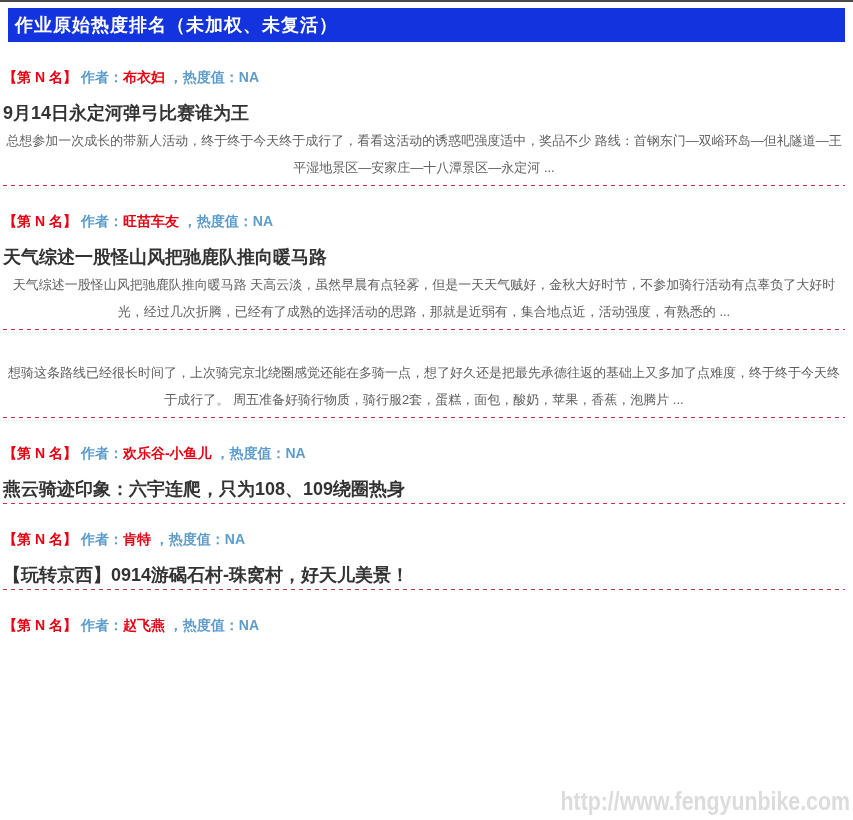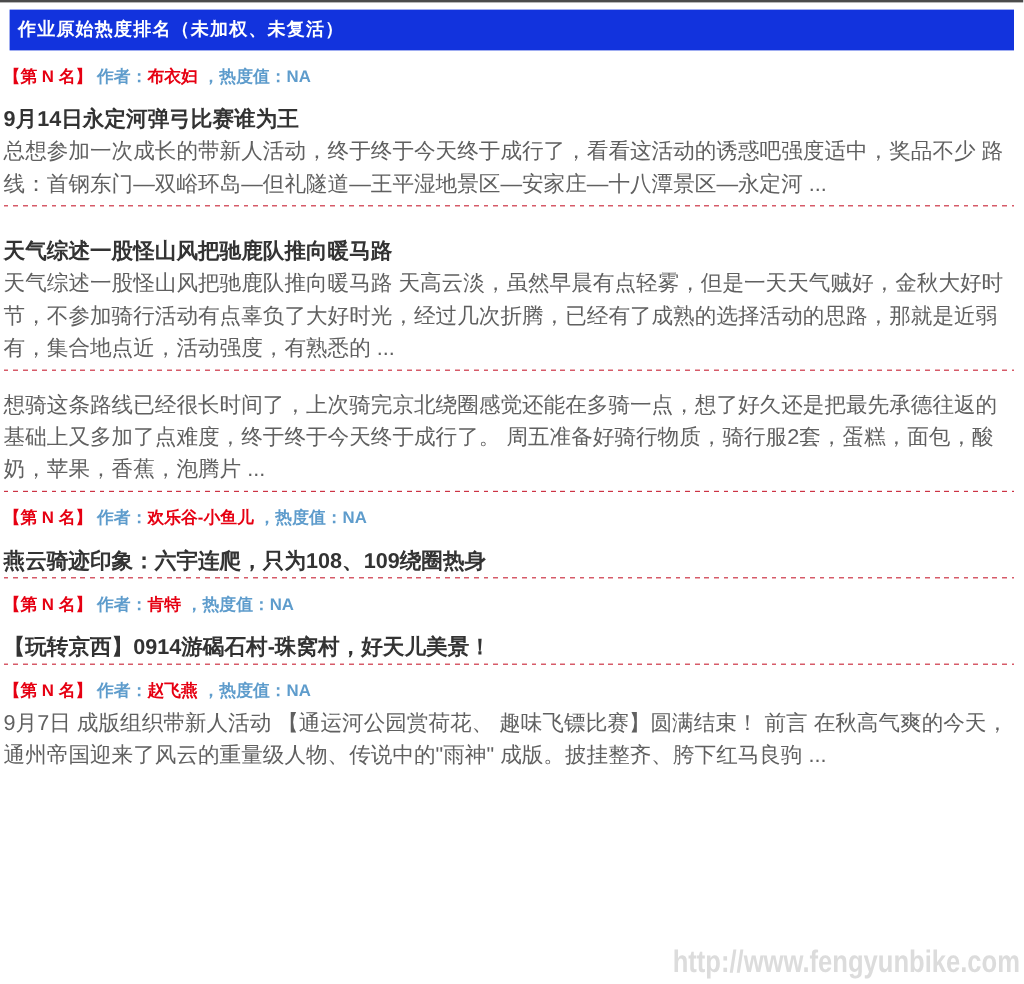--- a/index.html
+++ b/index.html
@@ -1,31 +1,31 @@
 <!DOCTYPE html>
 <html><head>
 <meta charset="utf-8">
 <style>
   html,body{margin:0;padding:0;background:#fff;}
   body{font-family:"Liberation Sans","DejaVu Sans",sans-serif;}
   .page{position:relative;width:853px;height:820px;overflow:hidden;background:#fff;}
   .top-edge{height:2px;background:#4b4b4b;width:100%;}
   .header-bar{
     margin:6px 8px 0 8px;height:34px;line-height:34px;
-    background:#1233dd;color:#ffffff;font-size:15px;font-weight:bold;
+    background:#1233dd;color:#ffffff;font-size:18px;font-weight:bold;
     padding-left:7px;letter-spacing:1px;
   }
   .post-list{padding:0 8px 0 3px;}
-  .entry{padding-top:11px;}
+  .entry{padding-top:25px;}
   .meta{font-size:14px;line-height:20px;font-weight:bold;white-space:nowrap;}
   .meta .rank{color:#e60012;margin-right:4px;}
   .meta .lbl{color:#5e9ccc;}
   .meta .author{color:#e60012;}
   .title{margin:16px 0 0 0;font-size:18px;line-height:20px;font-weight:bold;color:#333333;}
-  .excerpt{margin:4px 0 0 0;font-size:18px;line-height:27px;color:#606060;}
+  .excerpt{margin:4px 0 0 0;font-size:13px;line-height:27px;color:#606060;text-align:center;}
   .sep{
     margin-top:4px;height:1px;
     background:repeating-linear-gradient(90deg,#cc3344 0 4px,transparent 4px 8px);
   }
   .watermark{
     position:absolute;right:3px;bottom:3px;z-index:5;
     font-size:26px;font-weight:bold;color:#dcdcdc;
     transform:scaleX(0.82);transform-origin:100% 50%;
     white-space:nowrap;letter-spacing:0px;
   }
@@ -42,20 +42,23 @@
   <div class="entry">
     <div class="meta">
       <span class="rank">【第 N 名】</span><span class="lbl">作者：</span><span class="author">布衣妇</span><span class="lbl"> ，</span><span class="lbl">热度值：</span><span class="lbl">NA</span>
     </div>
     <div class="title">9月14日永定河弹弓比赛谁为王</div>
     <div class="excerpt">总想参加一次成长的带新人活动，终于终于今天终于成行了，看看这活动的诱惑吧强度适中，奖品不少 路线：首钢东门—双峪环岛—但礼隧道—王平湿地景区—安家庄—十八潭景区—永定河 ...</div>
     <div class="sep"></div>
   </div>
 
   <div class="entry">
+    <div class="meta">
+      <span class="rank">【第 N 名】</span><span class="lbl">作者：</span><span class="author">旺苗车友</span><span class="lbl"> ，</span><span class="lbl">热度值：</span><span class="lbl">NA</span>
+    </div>
     <div class="title">天气综述一股怪山风把驰鹿队推向暖马路</div>
     <div class="excerpt">天气综述一股怪山风把驰鹿队推向暖马路 天高云淡，虽然早晨有点轻雾，但是一天天气贼好，金秋大好时节，不参加骑行活动有点辜负了大好时光，经过几次折腾，已经有了成熟的选择活动的思路，那就是近弱有，集合地点近，活动强度，有熟悉的 ...</div>
     <div class="sep"></div>
   </div>
 
   <div class="entry">
     <div class="excerpt">想骑这条路线已经很长时间了，上次骑完京北绕圈感觉还能在多骑一点，想了好久还是把最先承德往返的基础上又多加了点难度，终于终于今天终于成行了。 周五准备好骑行物质，骑行服2套，蛋糕，面包，酸奶，苹果，香蕉，泡腾片 ...</div>
     <div class="sep"></div>
   </div>
 
@@ -72,19 +75,18 @@
       <span class="rank">【第 N 名】</span><span class="lbl">作者：</span><span class="author">肯特</span><span class="lbl"> ，</span><span class="lbl">热度值：</span><span class="lbl">NA</span>
     </div>
     <div class="title">【玩转京西】0914游碣石村-珠窝村，好天儿美景！</div>
     <div class="sep"></div>
   </div>
 
   <div class="entry">
     <div class="meta">
       <span class="rank">【第 N 名】</span><span class="lbl">作者：</span><span class="author">赵飞燕</span><span class="lbl"> ，</span><span class="lbl">热度值：</span><span class="lbl">NA</span>
     </div>
-    <div class="excerpt">9月7日 成版组织带新人活动 【通运河公园赏荷花、 趣味飞镖比赛】圆满结束！ 前言 在秋高气爽的今天，通州帝国迎来了风云的重量级人物、传说中的"雨神" 成版。披挂整齐、胯下红马良驹 ...</div>
 
   </div>
 </div>
 
   <div class="watermark">http://www.fengyunbike.com</div>
 </div>
 
 </body></html>

